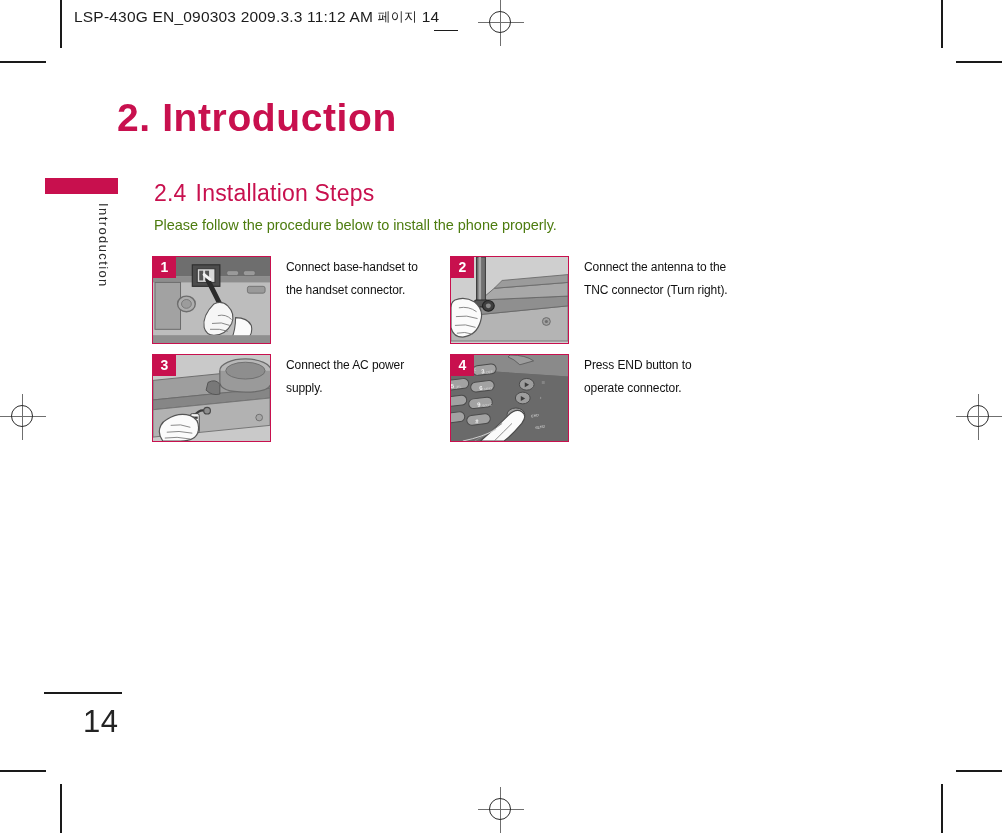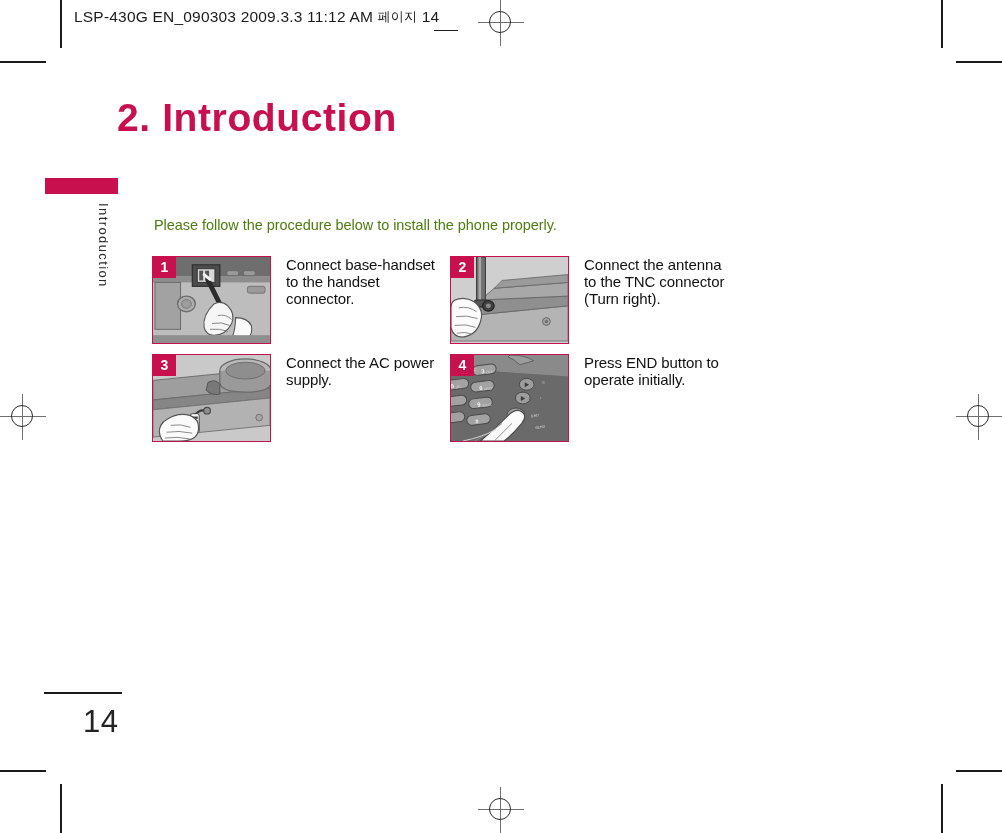--- a/index.html
+++ b/index.html
@@ -172,22 +172,22 @@
     height: 21px;
     background: #c8104e;
     color: #ffffff;
     font-size: 14px;
     font-weight: bold;
     line-height: 21px;
     text-align: center;
     z-index: 6;
   }
   .caption {
-    font-size: 15px;
-    line-height: 17px;
+    font-size: 12px;
+    line-height: 23px;
     color: #111111;
     margin-left: 15px;
     width: 150px;
     letter-spacing: -.1px;
   }
 
   
   .fig-svg {
     position: absolute;
     left: 0;
@@ -261,20 +261,23 @@
     <span class="ko">페이지</span>
     <span>14</span>
   </div>
   <div class="slug-underline"></div>
 
   <div class="chapter-title">2. Introduction</div>
 
   <div class="side-tab-bar"></div>
   <div class="side-tab-label">Introduction</div>
 
+  <div class="section-heading">
+    <span class="num">2.4</span><span>Installation Steps</span>
+  </div>
   <div class="section-intro">Please follow the procedure below to install the phone properly.</div>
 
   <div class="steps">
 
     <div class="step-row">
 
       <div class="step-cell col1">
         <div class="figure">
           <svg class="fig-svg" viewBox="0 0 119 88" preserveAspectRatio="none">
             <rect x="0" y="0" width="119" height="88" fill="#bdbdbd"></rect>
@@ -403,21 +406,21 @@
             <text x="86" y="76" fill="#dcdcdc" font-family="Liberation Sans, sans-serif" font-size="3.6" transform="rotate(-12 86 76)">SEND</text>
             <text x="92" y="30" fill="#c8c8c8" font-family="Liberation Sans, sans-serif" font-size="4">☰</text>
             <text x="90" y="45" fill="#c8c8c8" font-family="Liberation Sans, sans-serif" font-size="4">♪</text>
             <path d="M30 88 Q46 74 58 62 Q66 54 72 58 Q78 62 72 70 Q62 82 54 88 Z" fill="#fbfbfb" stroke="#4a4a4a" stroke-width="1.2"></path>
             <path d="M44 88 Q54 78 62 70" stroke="#8a8a8a" stroke-width="1" fill="none"></path>
             <path d="M24 88 Q40 80 52 70" stroke="#8a8a8a" stroke-width="1" fill="none"></path>
             <path d="M12 88 Q32 84 46 76" stroke="#d0d0d0" stroke-width="1" fill="none"></path>
           </svg>
           <div class="badge">4</div>
         </div>
-        <div class="caption">Press END button to operate initially.</div>
+        <div class="caption">Press END button to operate connector.</div>
       </div>
     </div>
 
   </div>
 
   <div class="footer-rule"></div>
   <div class="page-number">14</div>
 
 </div>
 

